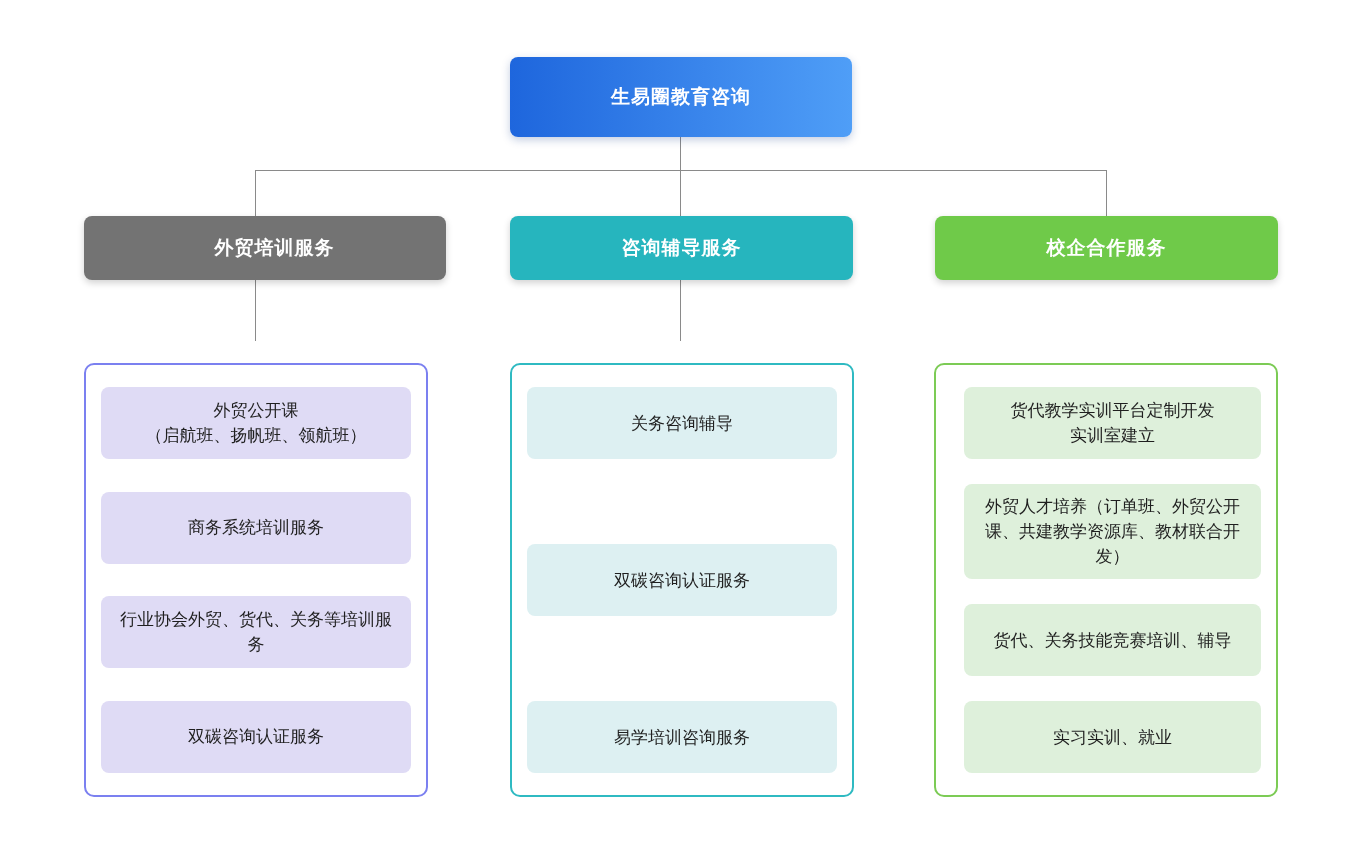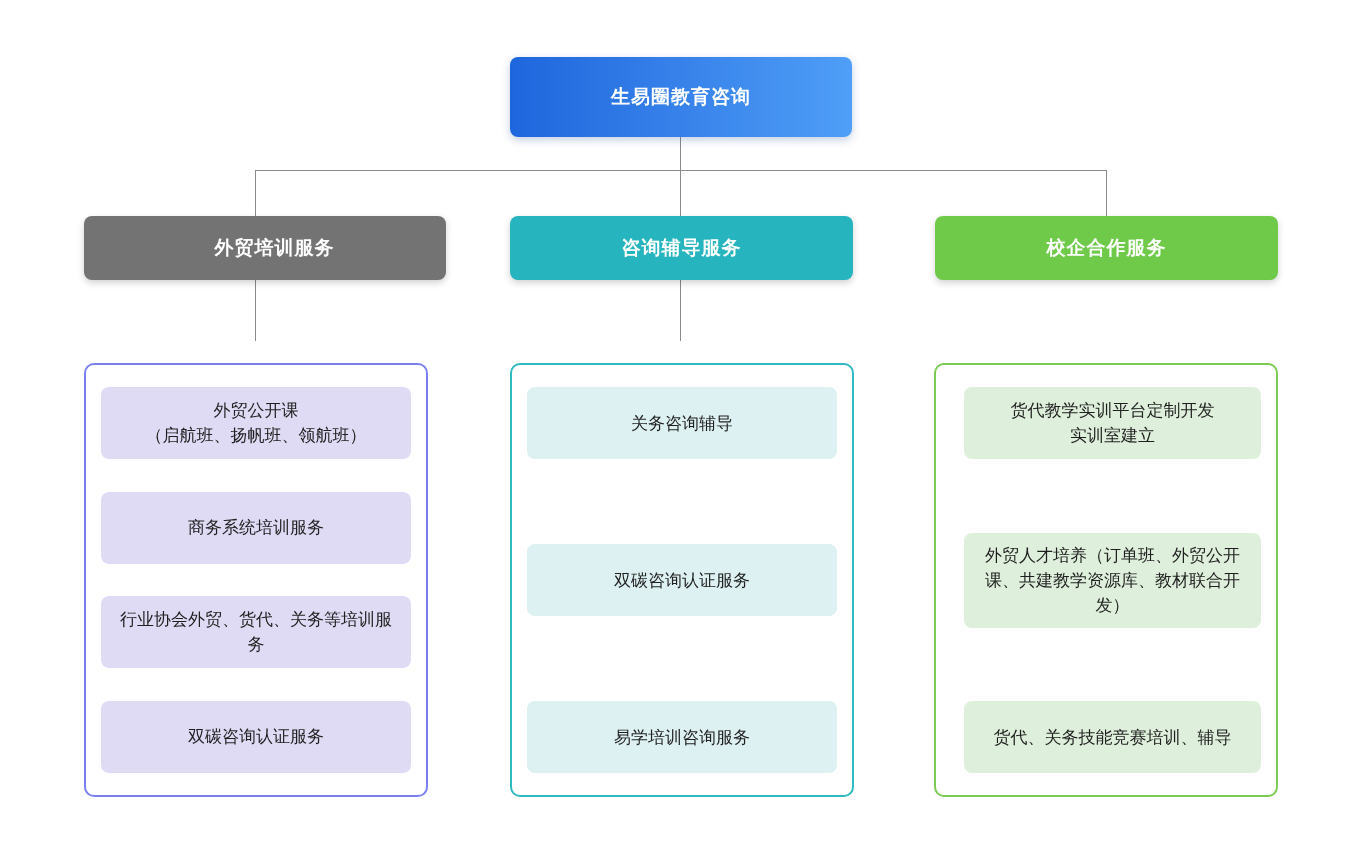--- a/index.html
+++ b/index.html
@@ -140,15 +140,16 @@
     <div class="item item-1">关务咨询辅导</div>
     <div class="item item-1">双碳咨询认证服务</div>
     <div class="item item-1">易学培训咨询服务</div>
   </div>
 
   <div class="box box-2">
     <div class="item item-2">货代教学实训平台定制开发
 实训室建立</div>
     <div class="item item-2">外贸人才培养（订单班、外贸公开课、共建教学资源库、教材联合开发）</div>
     <div class="item item-2">货代、关务技能竞赛培训、辅导</div>
+    <div class="item item-2">实习实训、就业</div>
   </div>
 
 </div>
 
 </body></html>

